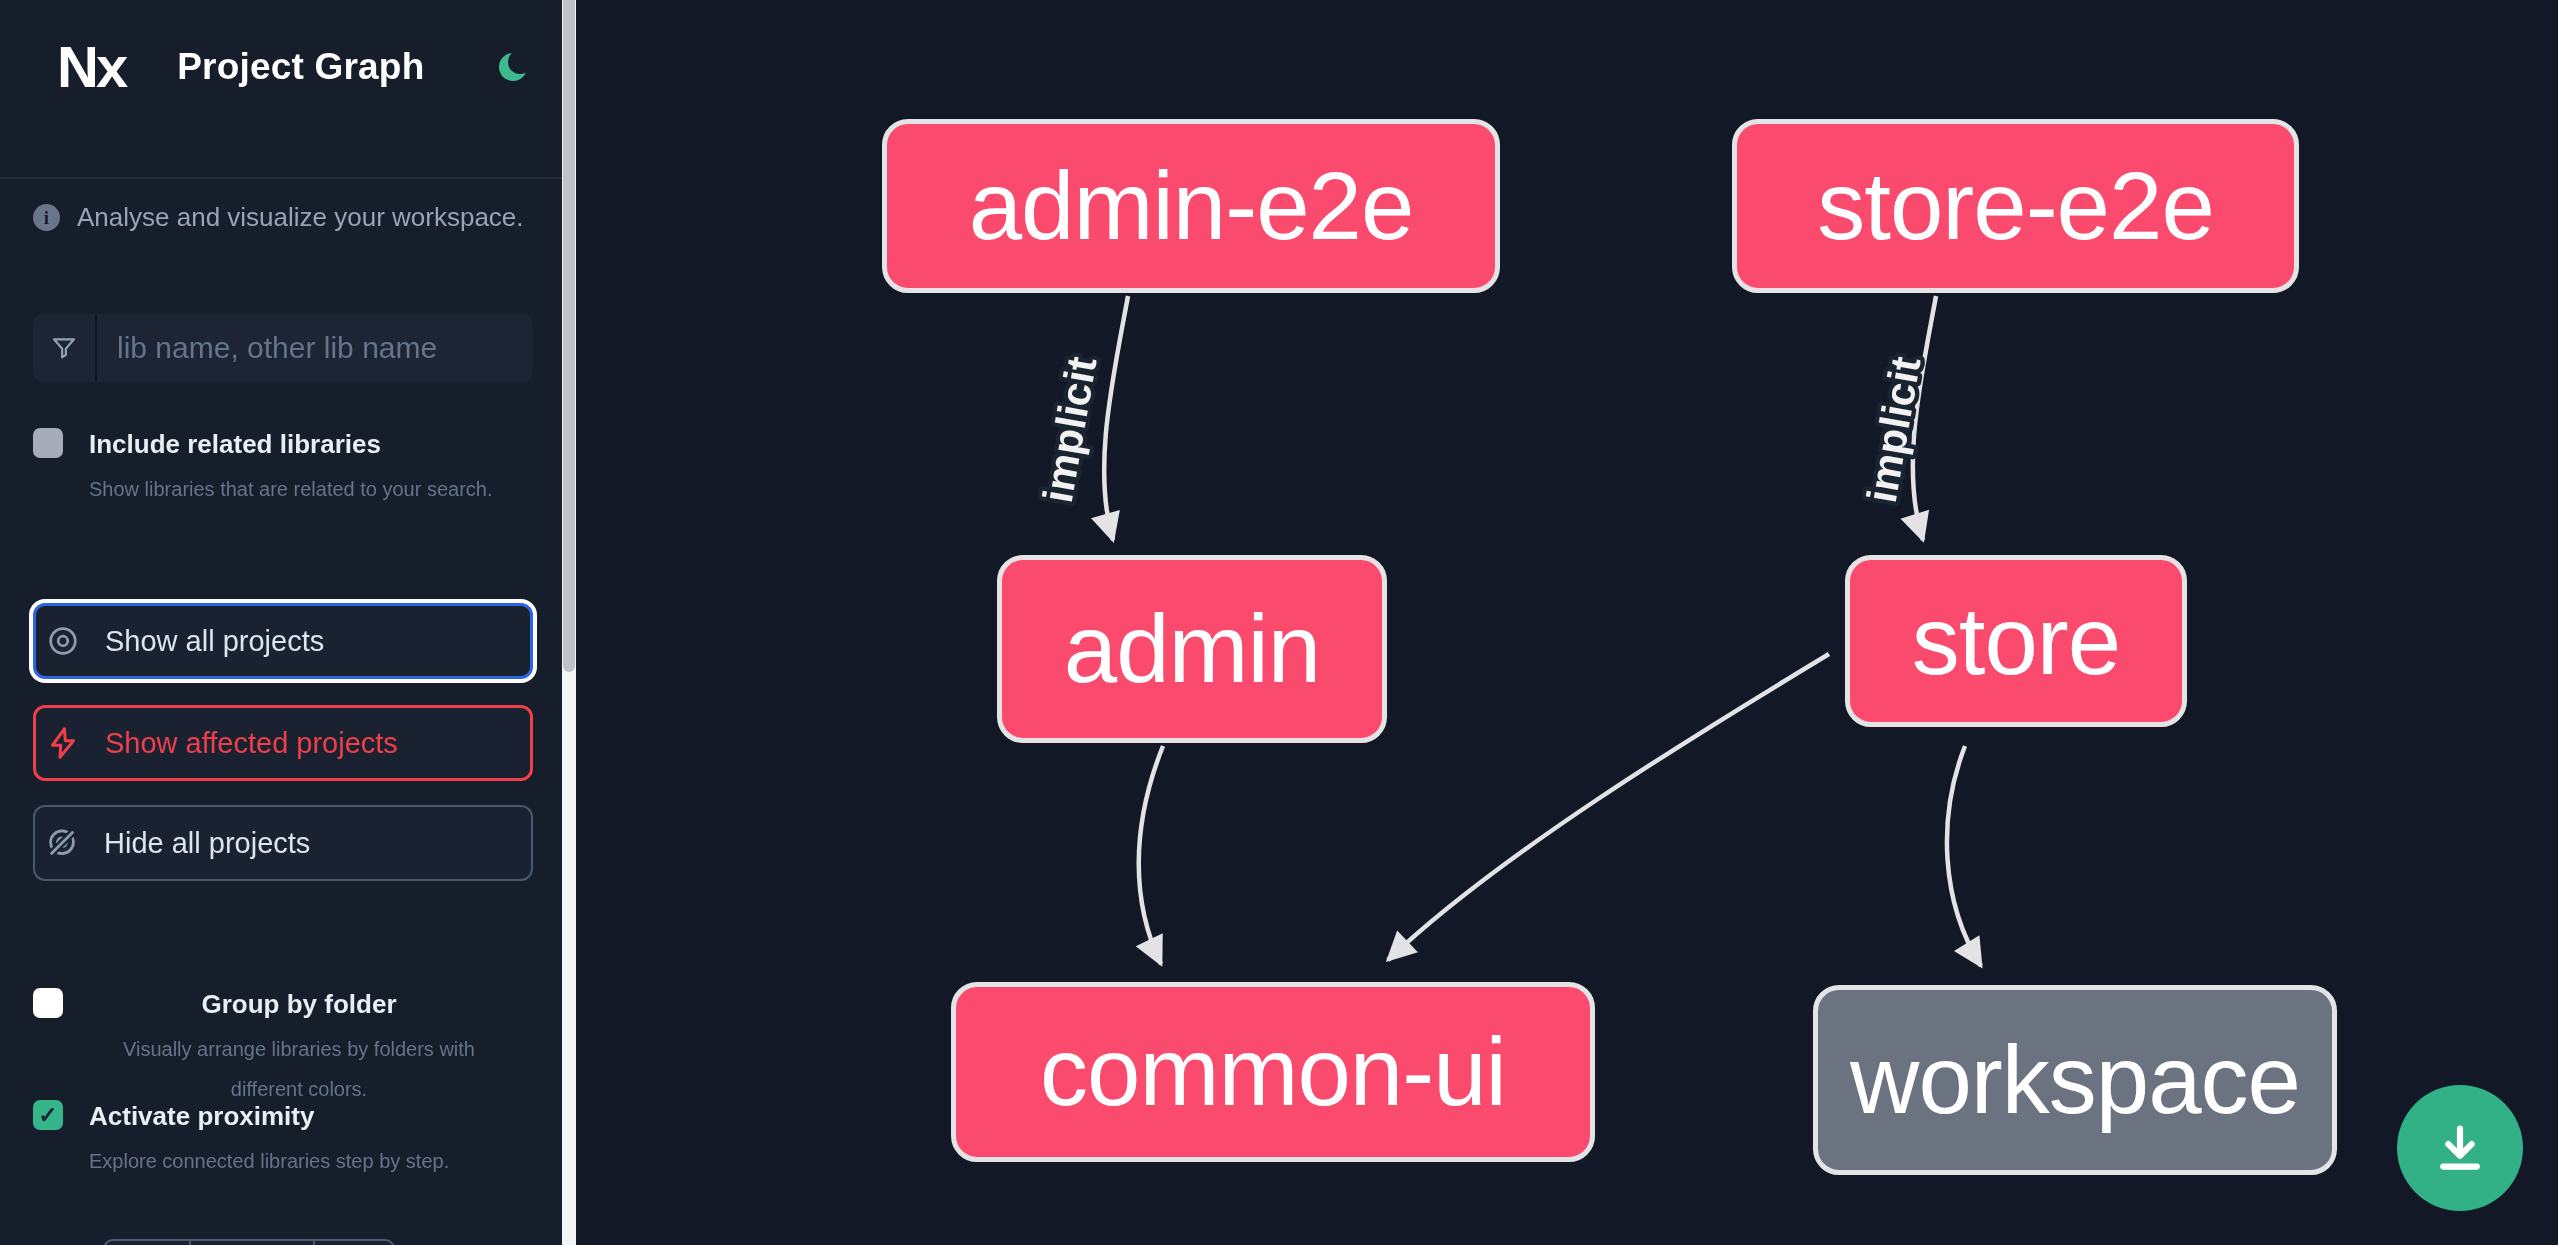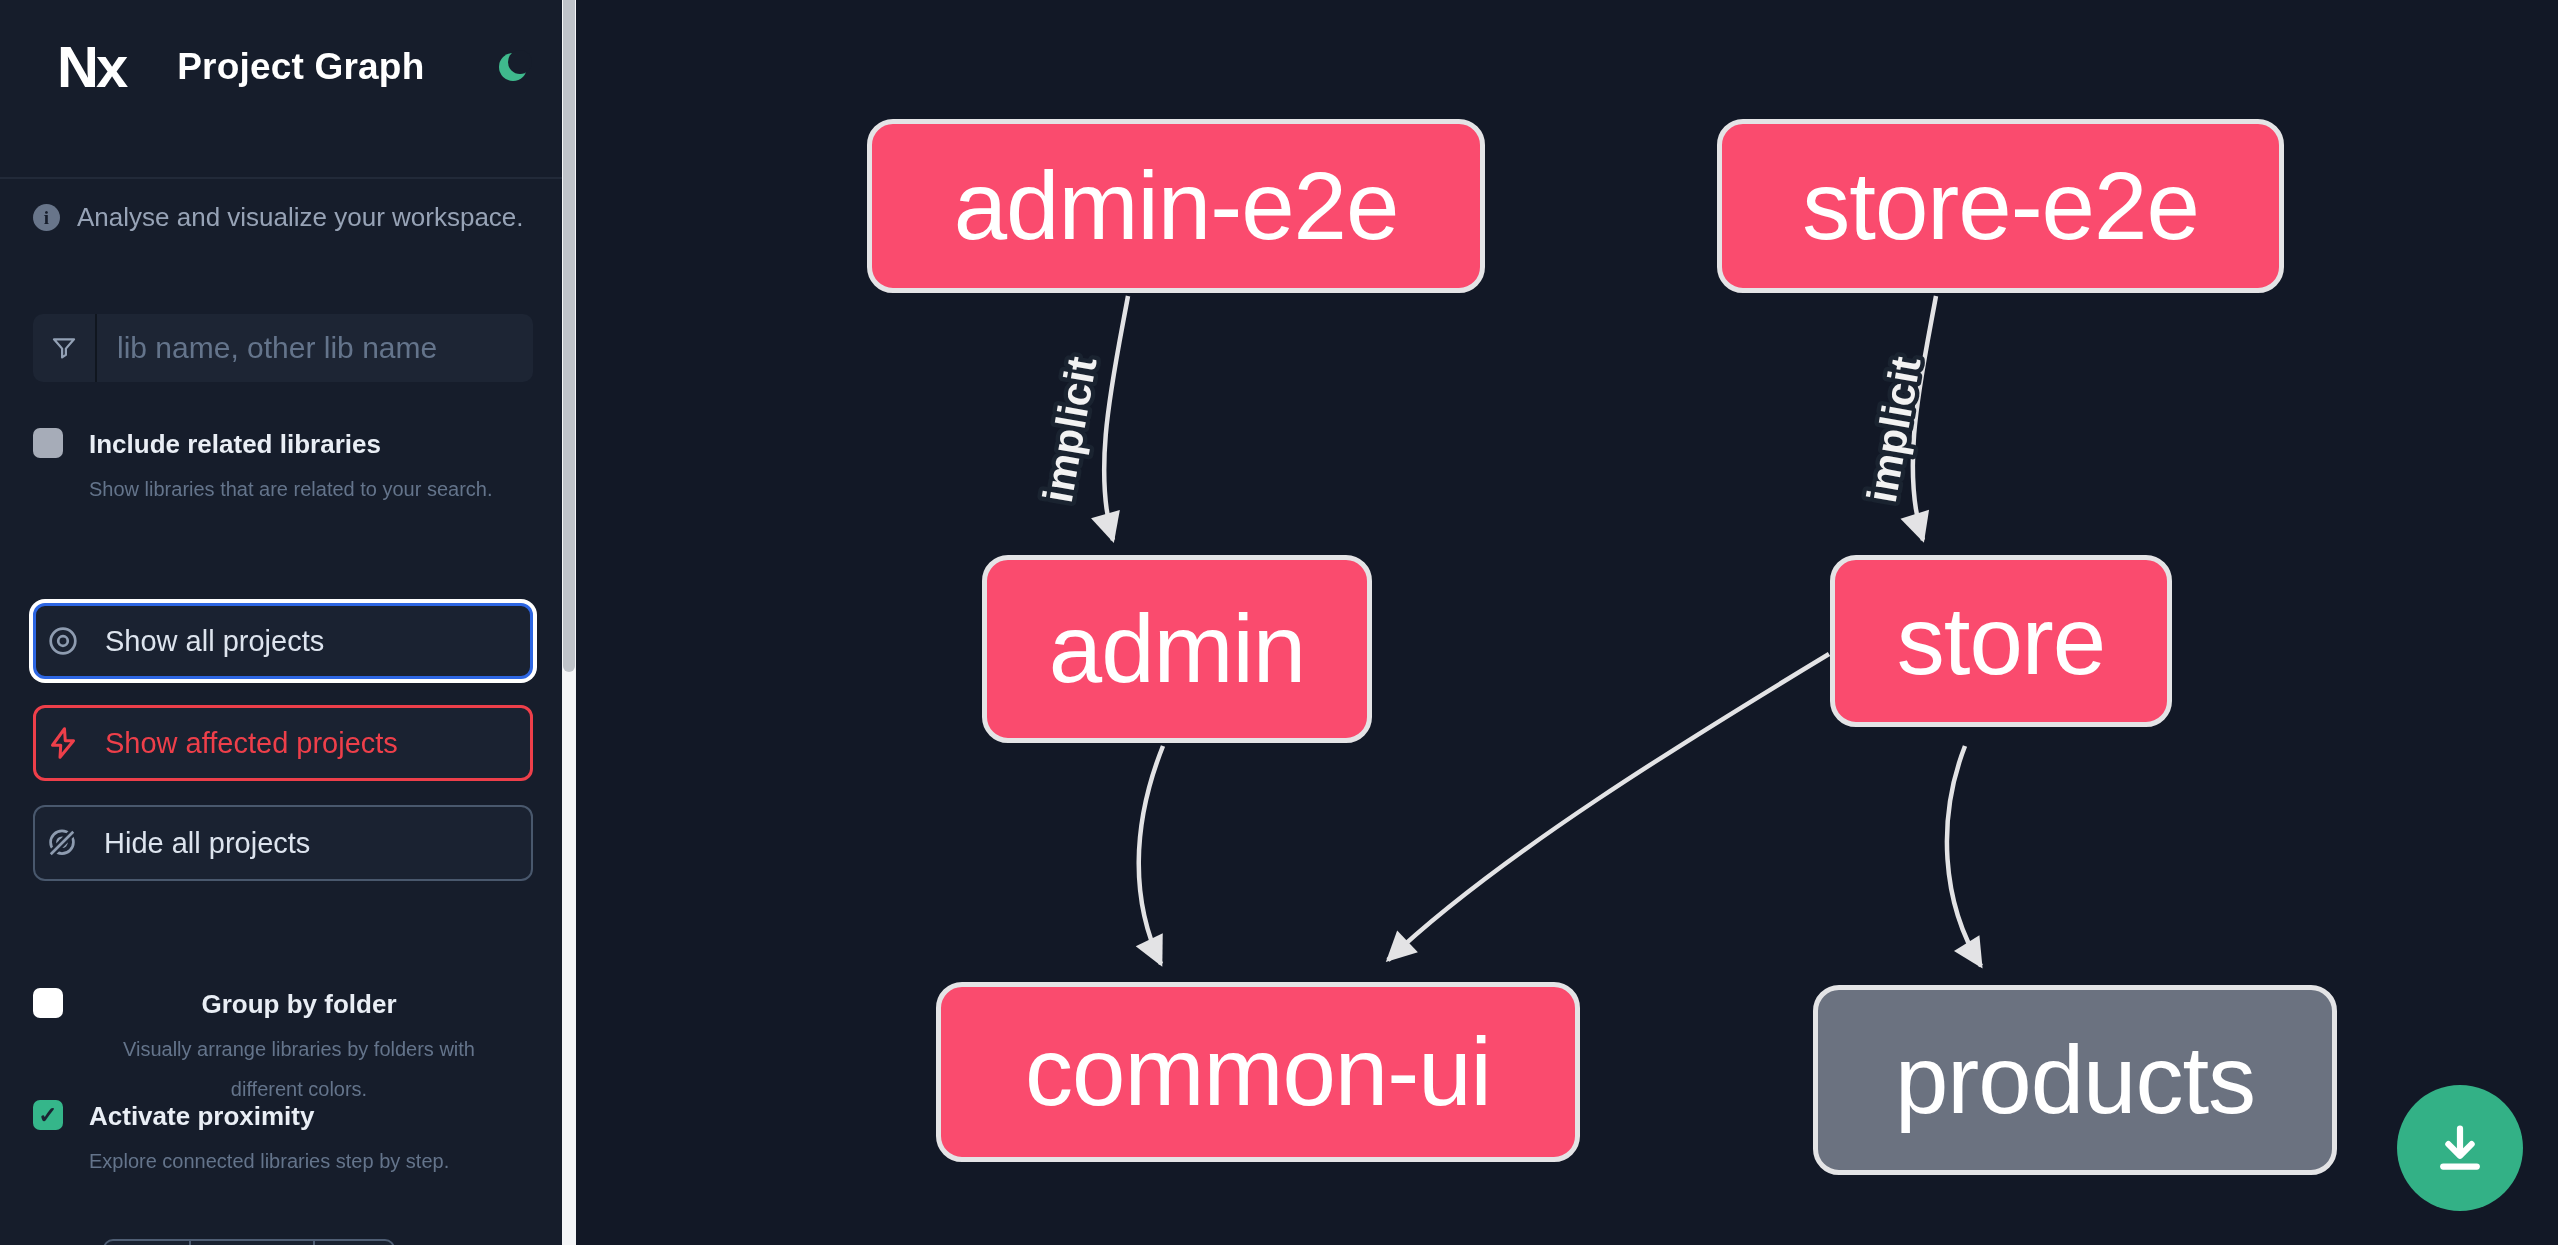--- a/index.html
+++ b/index.html
@@ -66,21 +66,21 @@
 
   
   .edges { position: absolute; left: 0; top: 0; width: 2558px; height: 1245px; pointer-events: none; }
   .edge-label { font-family: "Liberation Sans", sans-serif; font-size: 42px; font-weight: 700;
                 fill: #f2f2f2; stroke: #1a2330; stroke-width: 9px; paint-order: stroke;
                 stroke-linejoin: round; text-anchor: middle; }
 
   .node { position: absolute; display: flex; align-items: center; justify-content: center;
           border: 5px solid #e4e4e6; border-radius: 26px; color: #ffffff; font-size: 96px;
           letter-spacing: -1px; cursor: pointer; }
-  .node.affected { background: #fa4b6e; }
+  .node.affected { background: #fa4b6e; margin-left: 15px; }
   .node.normal { background: #6b7280; }
 
   .fab { position: absolute; left: 2397px; top: 1085px; width: 126px; height: 126px; border-radius: 50%;
          background: #33b186; display: flex; align-items: center; justify-content: center; cursor: pointer;
          border: none; }
 </style>
 </head>
 <body>
 
 <div class="app">
@@ -100,21 +100,21 @@
     </g>
     <text class="edge-label" x="1084" y="432" transform="rotate(-80 1084 432)">implicit</text>
     <text class="edge-label" x="1908" y="432" transform="rotate(-80 1908 432)">implicit</text>
   </svg>
 
   <div class="node affected" style="left:867px; top:119px; width:618px; height:174px;">admin-e2e</div>
   <div class="node affected" style="left:1717px; top:119px; width:567px; height:174px;">store-e2e</div>
   <div class="node affected" style="left:982px; top:555px; width:390px; height:188px;">admin</div>
   <div class="node affected" style="left:1830px; top:555px; width:342px; height:172px;">store</div>
   <div class="node affected" style="left:936px; top:982px; width:644px; height:180px;">common-ui</div>
-  <div class="node normal" style="left:1813px; top:985px; width:524px; height:190px;">products</div>
+  <div class="node normal" style="left:1813px; top:985px; width:524px; height:190px;">workspace</div>
 
   <button class="fab">
     <svg width="62" height="62" viewBox="0 0 24 24" fill="none" stroke="#ffffff" stroke-width="2.4" stroke-linecap="round" stroke-linejoin="round">
       <path d="M12 4.5 v9.5"></path>
       <path d="M7.5 10.5 L12 15 L16.5 10.5"></path>
       <path d="M5.5 19.2 H18.5"></path>
     </svg>
   </button>
 
   <aside class="sidebar">

